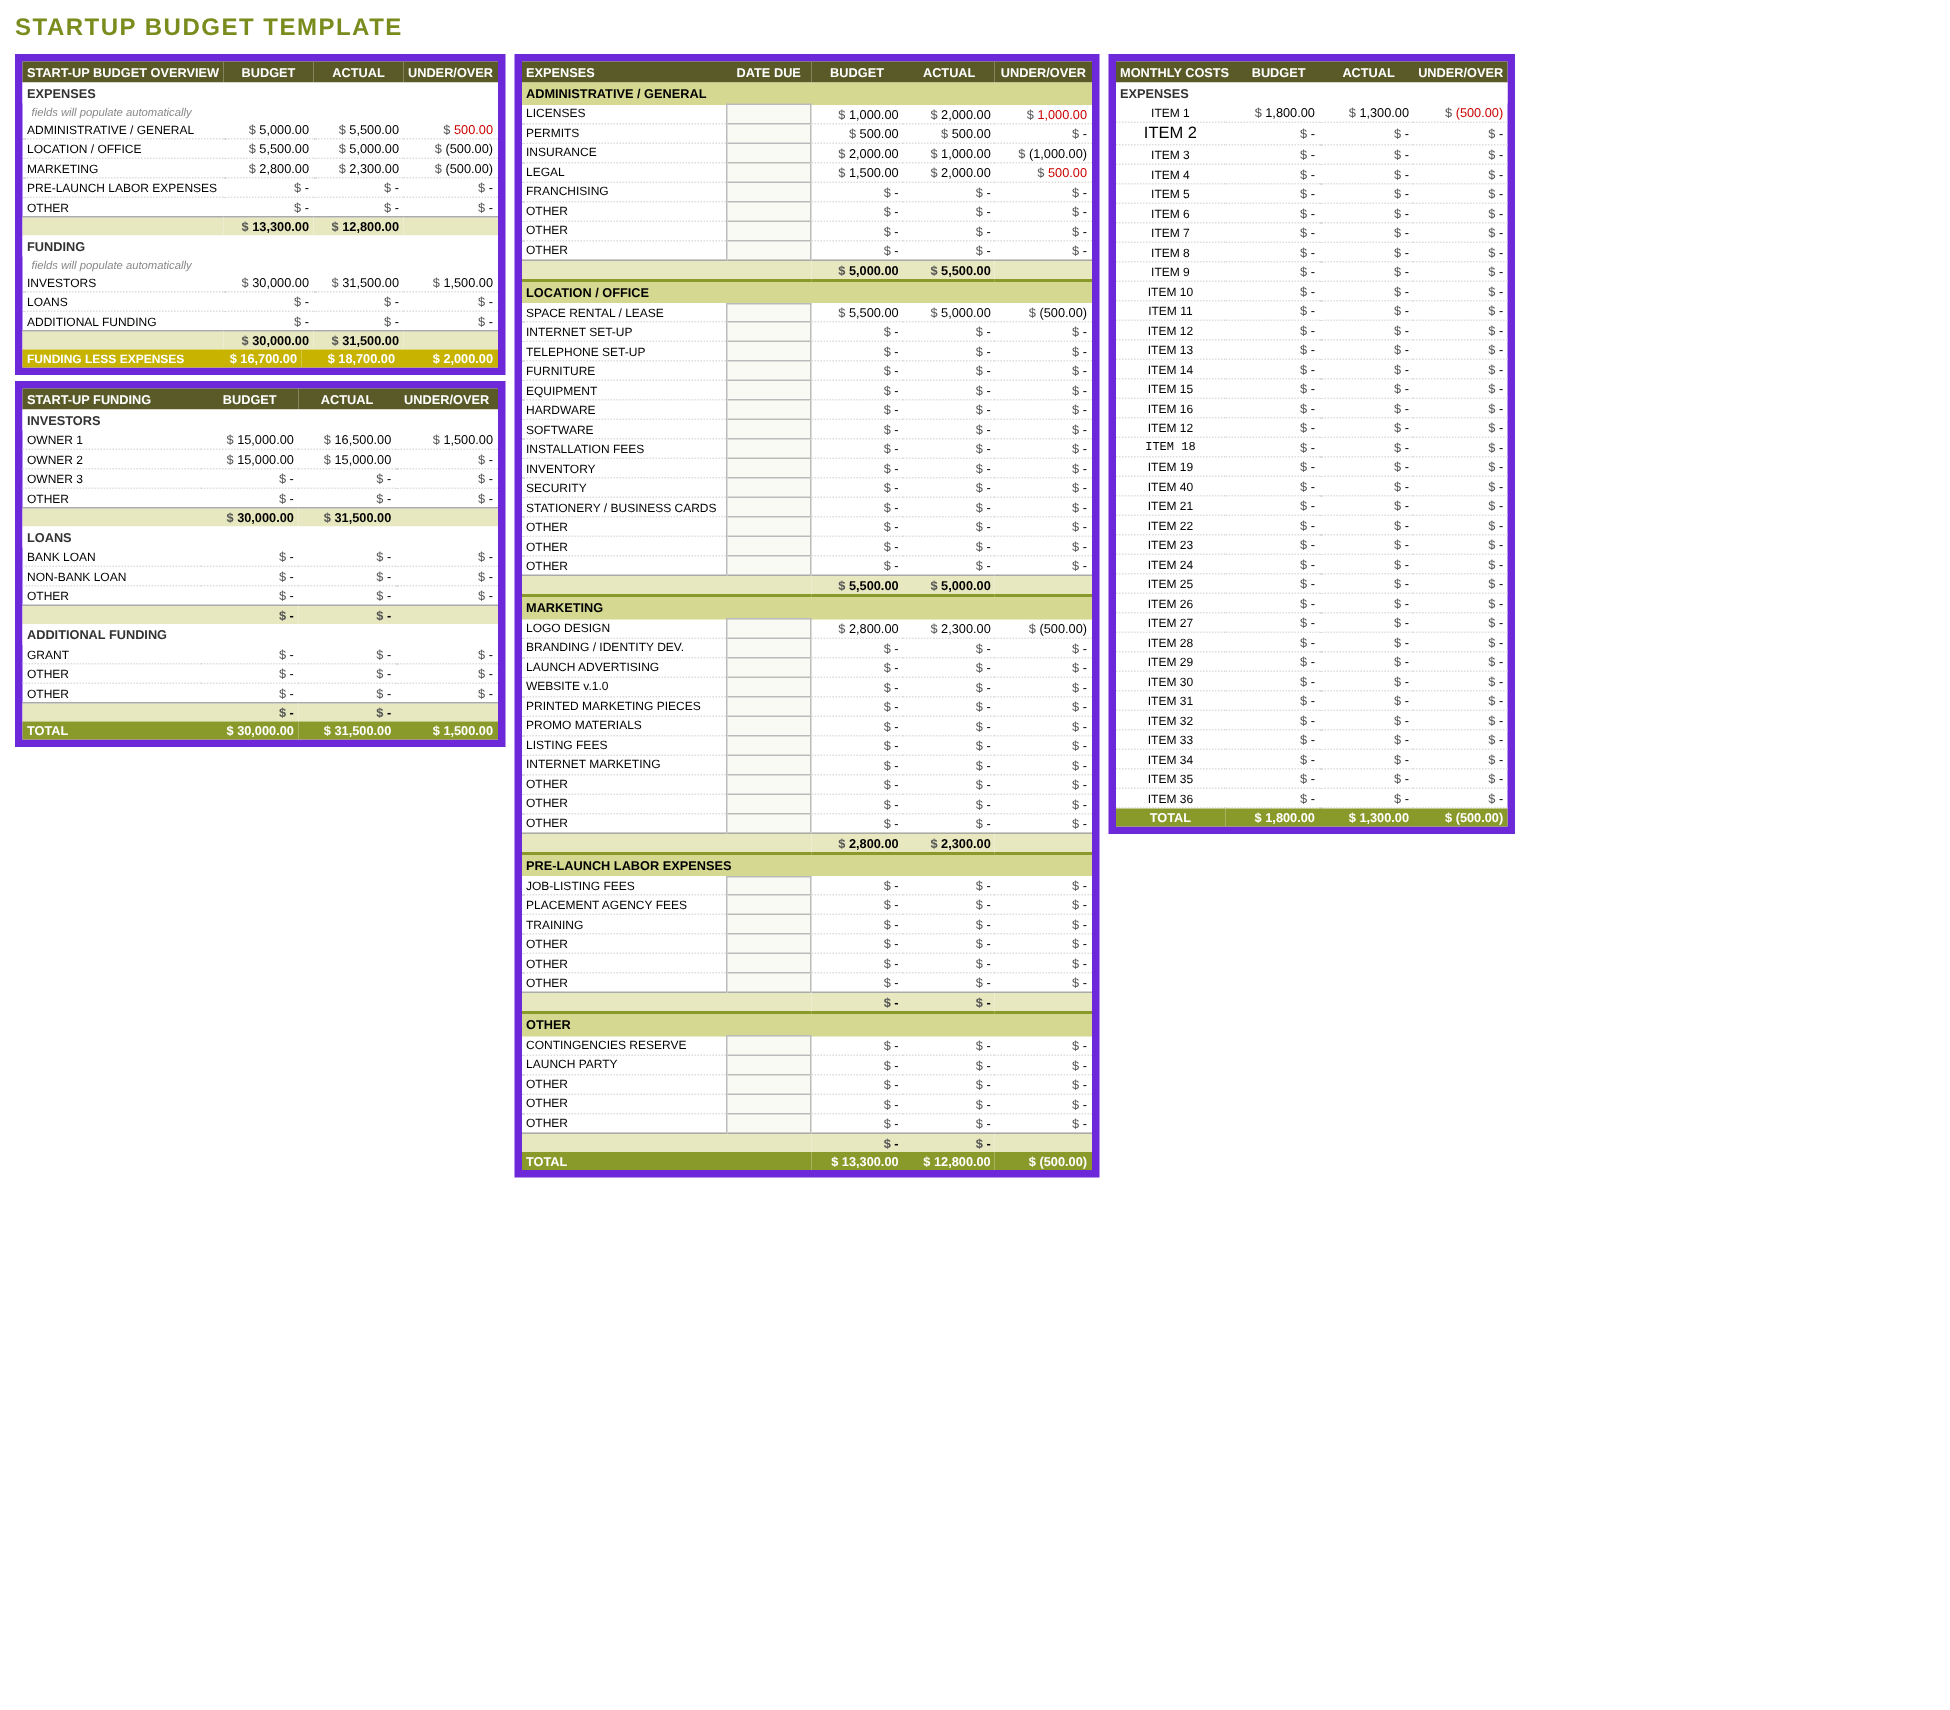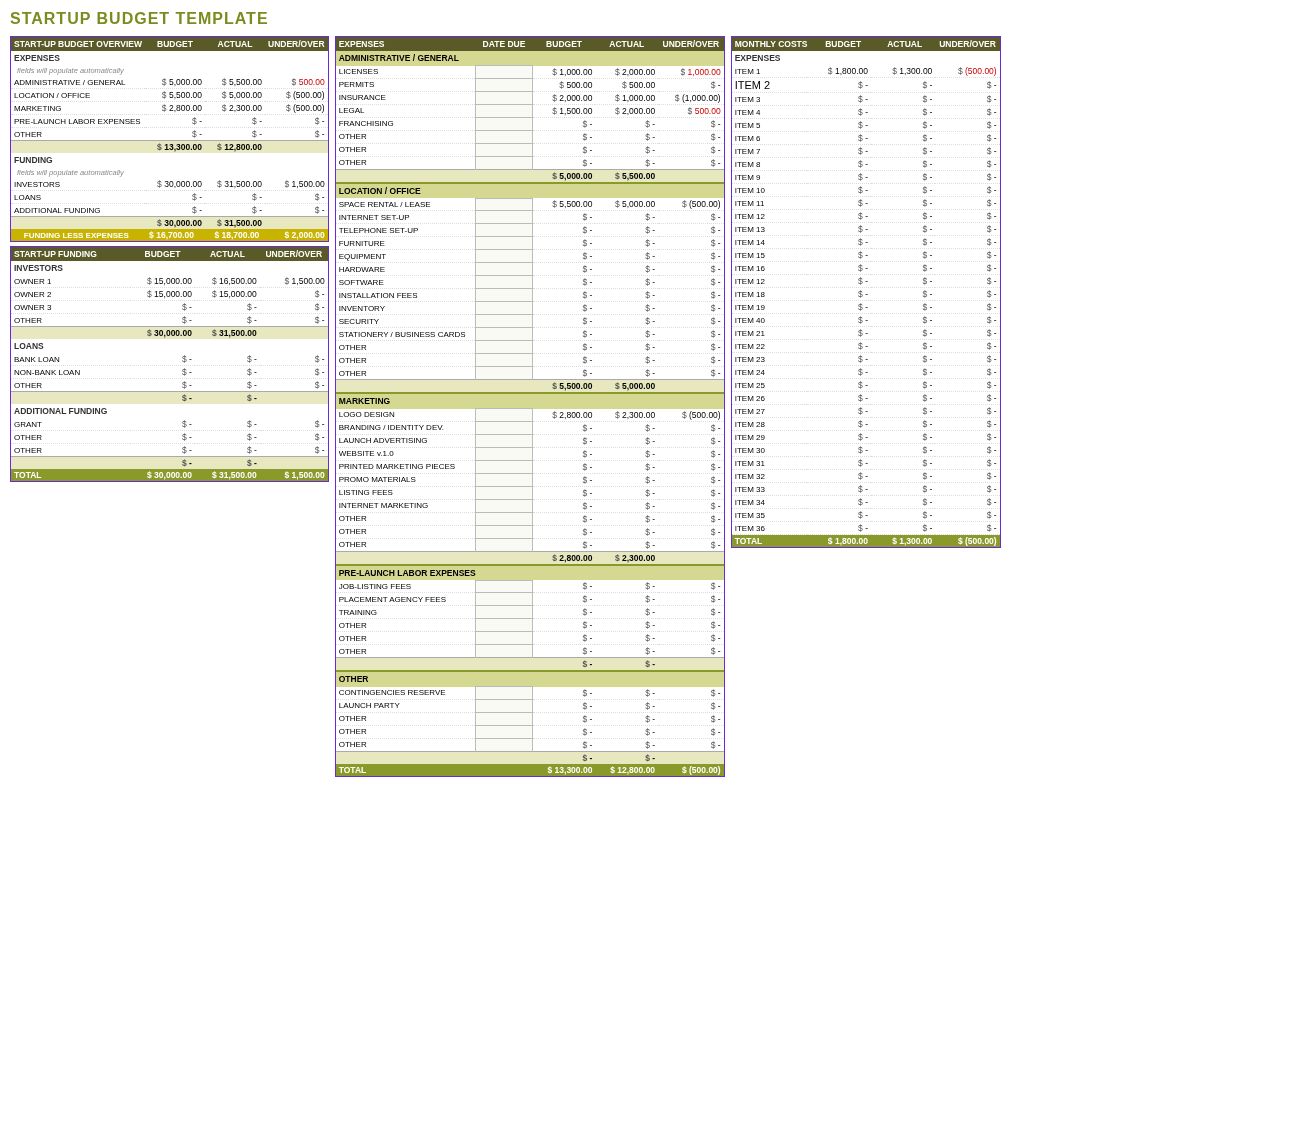--- a/index.html
+++ b/index.html
@@ -16,21 +16,21 @@
       color: #7a8c1e;
       margin-bottom: 8px;
       letter-spacing: 1px;
     }
     .main-layout {
       display: flex;
       gap: 6px;
       align-items: flex-start;
     }
     .panel {
-      border: 1px solid #6d28d9;
+      border: 5px solid #6d28d9;
     }
     table {
       border-collapse: collapse;
       width: 100%;
     }
     td, th {
       padding: 1px 3px;
       white-space: nowrap;
       font-size: 8.5px;
     }
@@ -63,21 +63,20 @@
       font-size: 8px;
     }
     .data-row td.money {
       text-align: right;
     }
     .funding-less-row td {
       background: #c8b400;
       color: #fff;
       font-weight: bold;
       font-size: 8.5px;
-      text-align: right;
     }
     .funding-less-row td.money {
       text-align: right;
     }
     .red-val { color: #cc0000; }
     .dollar { color: #555; }
     .sub-total-row td {
       background: #e8e8c0;
       font-weight: bold;
       border-top: 1px solid #aaa;
@@ -91,21 +90,21 @@
     .col-under { width: 60px; text-align: right; }
 
     
     .exp-col-label { width: 130px; }
     .exp-col-date { width: 55px; }
     .exp-col-budget { width: 60px; text-align: right; }
     .exp-col-actual { width: 60px; text-align: right; }
     .exp-col-under { width: 60px; text-align: right; }
 
     
-    .mon-col-label { width: 70px; }
+    .mon-col-label { width: 70px; text-align: center; }
     .mon-col-budget { width: 60px; text-align: right; }
     .mon-col-actual { width: 60px; text-align: right; }
     .mon-col-under { width: 60px; text-align: right; }
 
     .input-cell {
       border: 1px solid #bbb;
       background: #fafaf5;
       min-width: 40px;
     }
     .grand-total-row td {
@@ -835,21 +834,21 @@
     <td class="mon-col-actual money"><span class="dollar">$</span> -</td>
     <td class="mon-col-under money"><span class="dollar">$</span> -</td>
   </tr>
           <tr class="data-row">
     <td class="mon-col-label label-cell" style="font-size:8px;">ITEM 12</td>
     <td class="mon-col-budget money"><span class="dollar">$</span> -</td>
     <td class="mon-col-actual money"><span class="dollar">$</span> -</td>
     <td class="mon-col-under money"><span class="dollar">$</span> -</td>
   </tr>
           <tr class="data-row">
-    <td class="mon-col-label label-cell" style="font-size:8px;">ITEM 18</td>
+    <td class="mon-col-label label-cell" style="font-size:8px;font-family:Liberation Mono, monospace;">ITEM 18</td>
     <td class="mon-col-budget money"><span class="dollar">$</span> -</td>
     <td class="mon-col-actual money"><span class="dollar">$</span> -</td>
     <td class="mon-col-under money"><span class="dollar">$</span> -</td>
   </tr>
           <tr class="data-row">
     <td class="mon-col-label label-cell" style="font-size:8px;">ITEM 19</td>
     <td class="mon-col-budget money"><span class="dollar">$</span> -</td>
     <td class="mon-col-actual money"><span class="dollar">$</span> -</td>
     <td class="mon-col-under money"><span class="dollar">$</span> -</td>
   </tr>

